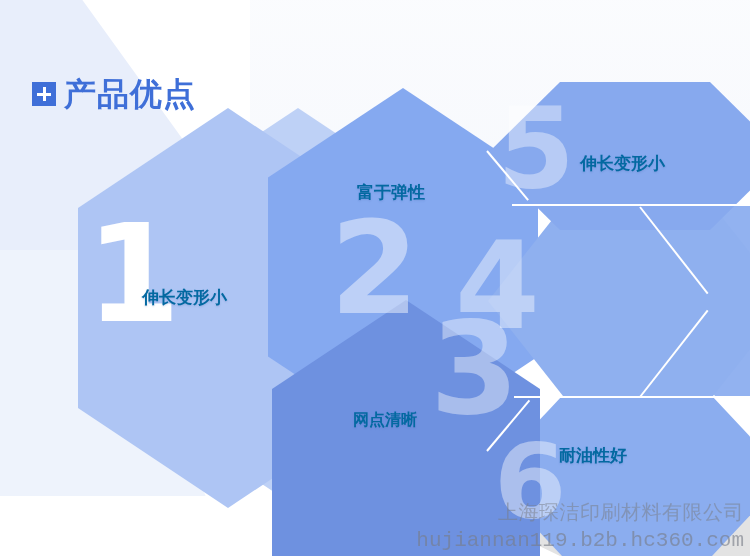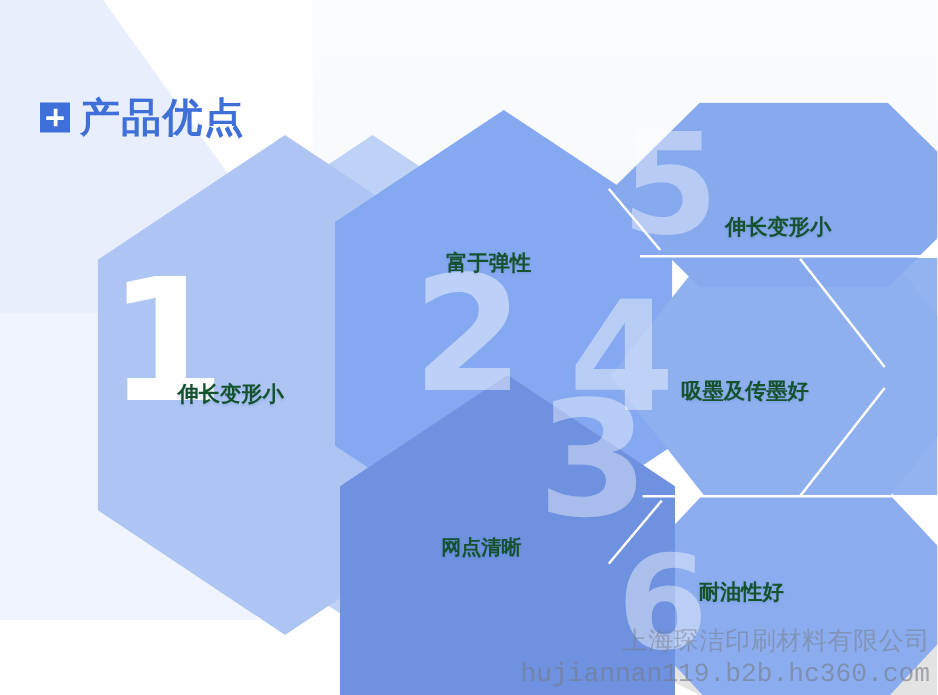--- a/index.html
+++ b/index.html
@@ -182,26 +182,25 @@
   .num-1 { left: 86px;  top: 206px; font-size: 136px; color: #ffffff;              z-index: 20; }
   .num-2 { left: 330px; top: 205px; font-size: 128px; color: rgba(255,255,255,.46); z-index: 20; }
   .num-3 { left: 430px; top: 305px; font-size: 128px; color: rgba(255,255,255,.40); z-index: 20; }
   .num-4 { left: 455px; top: 225px; font-size: 122px; color: rgba(255,255,255,.42); z-index: 20; }
   .num-5 { left: 497px; top: 92px;  font-size: 112px; color: rgba(255,255,255,.40); z-index: 20; }
   .num-6 { left: 494px; top: 430px; font-size: 104px; color: rgba(255,255,255,.42); z-index: 20; }
 
   
   .label {
     position: absolute;
-    color: #14532d;
+    color: #0369a1;
     font-weight: bold;
     z-index: 30;
     white-space: nowrap;
     text-shadow: 0 1px 2px rgba(70,100,170,.25);
-    margin-top: 18px;
   }
   .lab-1 { left: 142px; top: 286px; font-size: 17px; }
   .lab-2 { left: 357px; top: 181px; font-size: 17px; }
   .lab-3 { left: 353px; top: 410px; font-size: 16px; }
   .lab-4 { left: 545px; top: 283px; font-size: 17px; }
   .lab-5 { left: 580px; top: 152px; font-size: 17px; }
   .lab-6 { left: 559px; top: 444px; font-size: 17px; }
 
   
   .watermark {
@@ -248,21 +247,20 @@
   <div class="ghost num-1">1</div>
   <div class="ghost num-2">2</div>
   <div class="ghost num-3">3</div>
   <div class="ghost num-4">4</div>
   <div class="ghost num-5">5</div>
   <div class="ghost num-6">6</div>
 
   <div class="label lab-1">伸长变形小</div>
   <div class="label lab-2">富于弹性</div>
   <div class="label lab-3">网点清晰</div>
-  <div class="label lab-4">吸墨及传墨好</div>
   <div class="label lab-5">伸长变形小</div>
   <div class="label lab-6">耐油性好</div>
 
   <div class="band-bottom-gray"></div>
   <div class="band-bottom-white"></div>
 
   <div class="title-row">
     <span class="plus-icon"></span>
     <span class="title-text">产品优点</span>
   </div>

